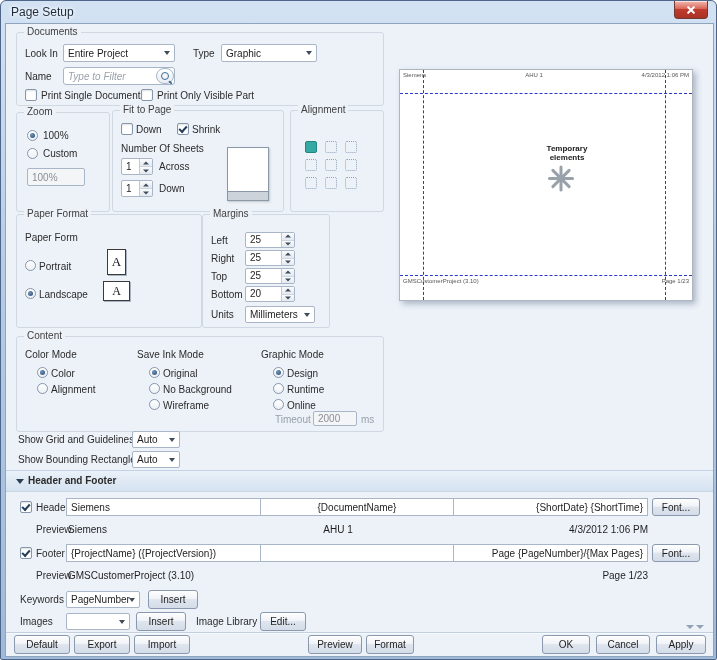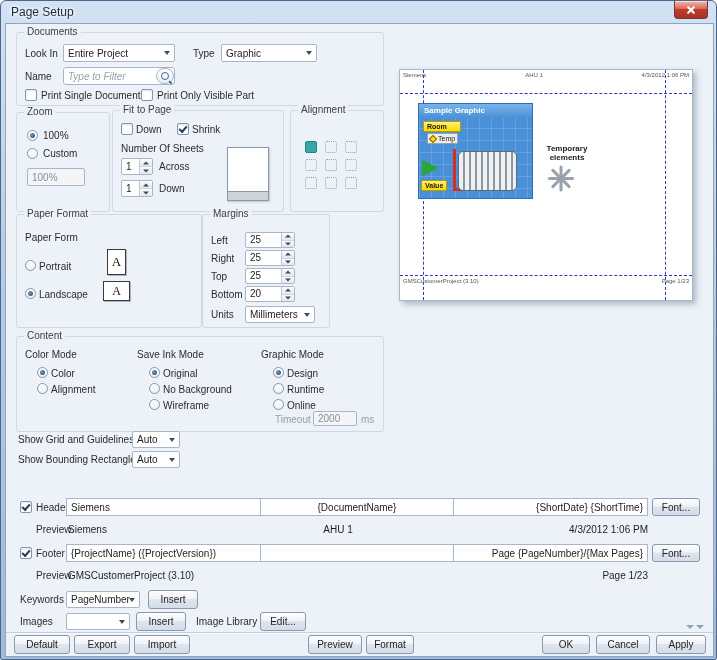--- a/index.html
+++ b/index.html
@@ -263,42 +263,36 @@
       <span class="hguide" style="top:205px"></span>
       <div class="tinyrow" style="left:3px;top:2px;width:286px">
         <span>Siemens</span>
         <span>AHU 1</span>
         <span>4/3/2012 1:06 PM</span>
       </div>
       <div class="tinyrow" style="left:3px;top:208px;width:286px">
         <span>GMSCustomerProject (3.10)</span>
         <span>Page 1/23</span>
       </div>
-      <div class="sample" style="left:18px;top:33px;width:115px;height:96px">
-        <span class="sample-title">Sample Graphic</span>
-        <span class="tag" style="left:4px;top:17px;width:30px">Room</span>
-        <span class="tag2" style="left:8px;top:29px"><i class="dia"></i><span>Temp</span></span>
-        <span class="tri" style="left:3px;top:56px"></span>
-        <span class="tag" style="left:2px;top:76px">Value</span>
-        <span class="pipe" style="left:34px;top:45px;width:3px;height:42px"></span>
-        <span class="pipe" style="left:34px;top:84px;width:12px;height:3px"></span>
-        <span class="radiator" style="left:39px;top:47px;width:57px;height:38px"></span>
-      </div>
       <div class="tempel" style="left:134px;top:74px;width:66px">
         <span style="display:block">Temporary</span>
         <span style="display:block">elements</span>
       </div>
       <div class="fan" style="left:148px;top:96px;width:26px;height:26px">
         <i style="transform:rotate(0deg)"></i>
           <i style="transform:rotate(45deg)"></i>
           <i style="transform:rotate(90deg)"></i>
           <i style="transform:rotate(135deg)"></i>
       </div>
     </div>
 
+    <div class="hfbar" style="top:446px">
+      <span class="exp"></span>
+      <span class="lbl" style="left:22px;top:4px;font-weight:bold">Header and Footer</span>
+    </div>
 
     <span class="cb checked" style="left:14px;top:477px"></span>
     <span class="lbl" style="left:30px;top:478px">Header</span>
     <div class="hffields" style="left:60px;top:474px;width:582px">
       <span class="fld">Siemens</span>
       <span class="fld c">{DocumentName}</span>
       <span class="fld r">{ShortDate} {ShortTime}</span>
     </div>
     <div class="btn" style="left:646px;top:474px;width:48px;height:18px">Font...</div>
 

